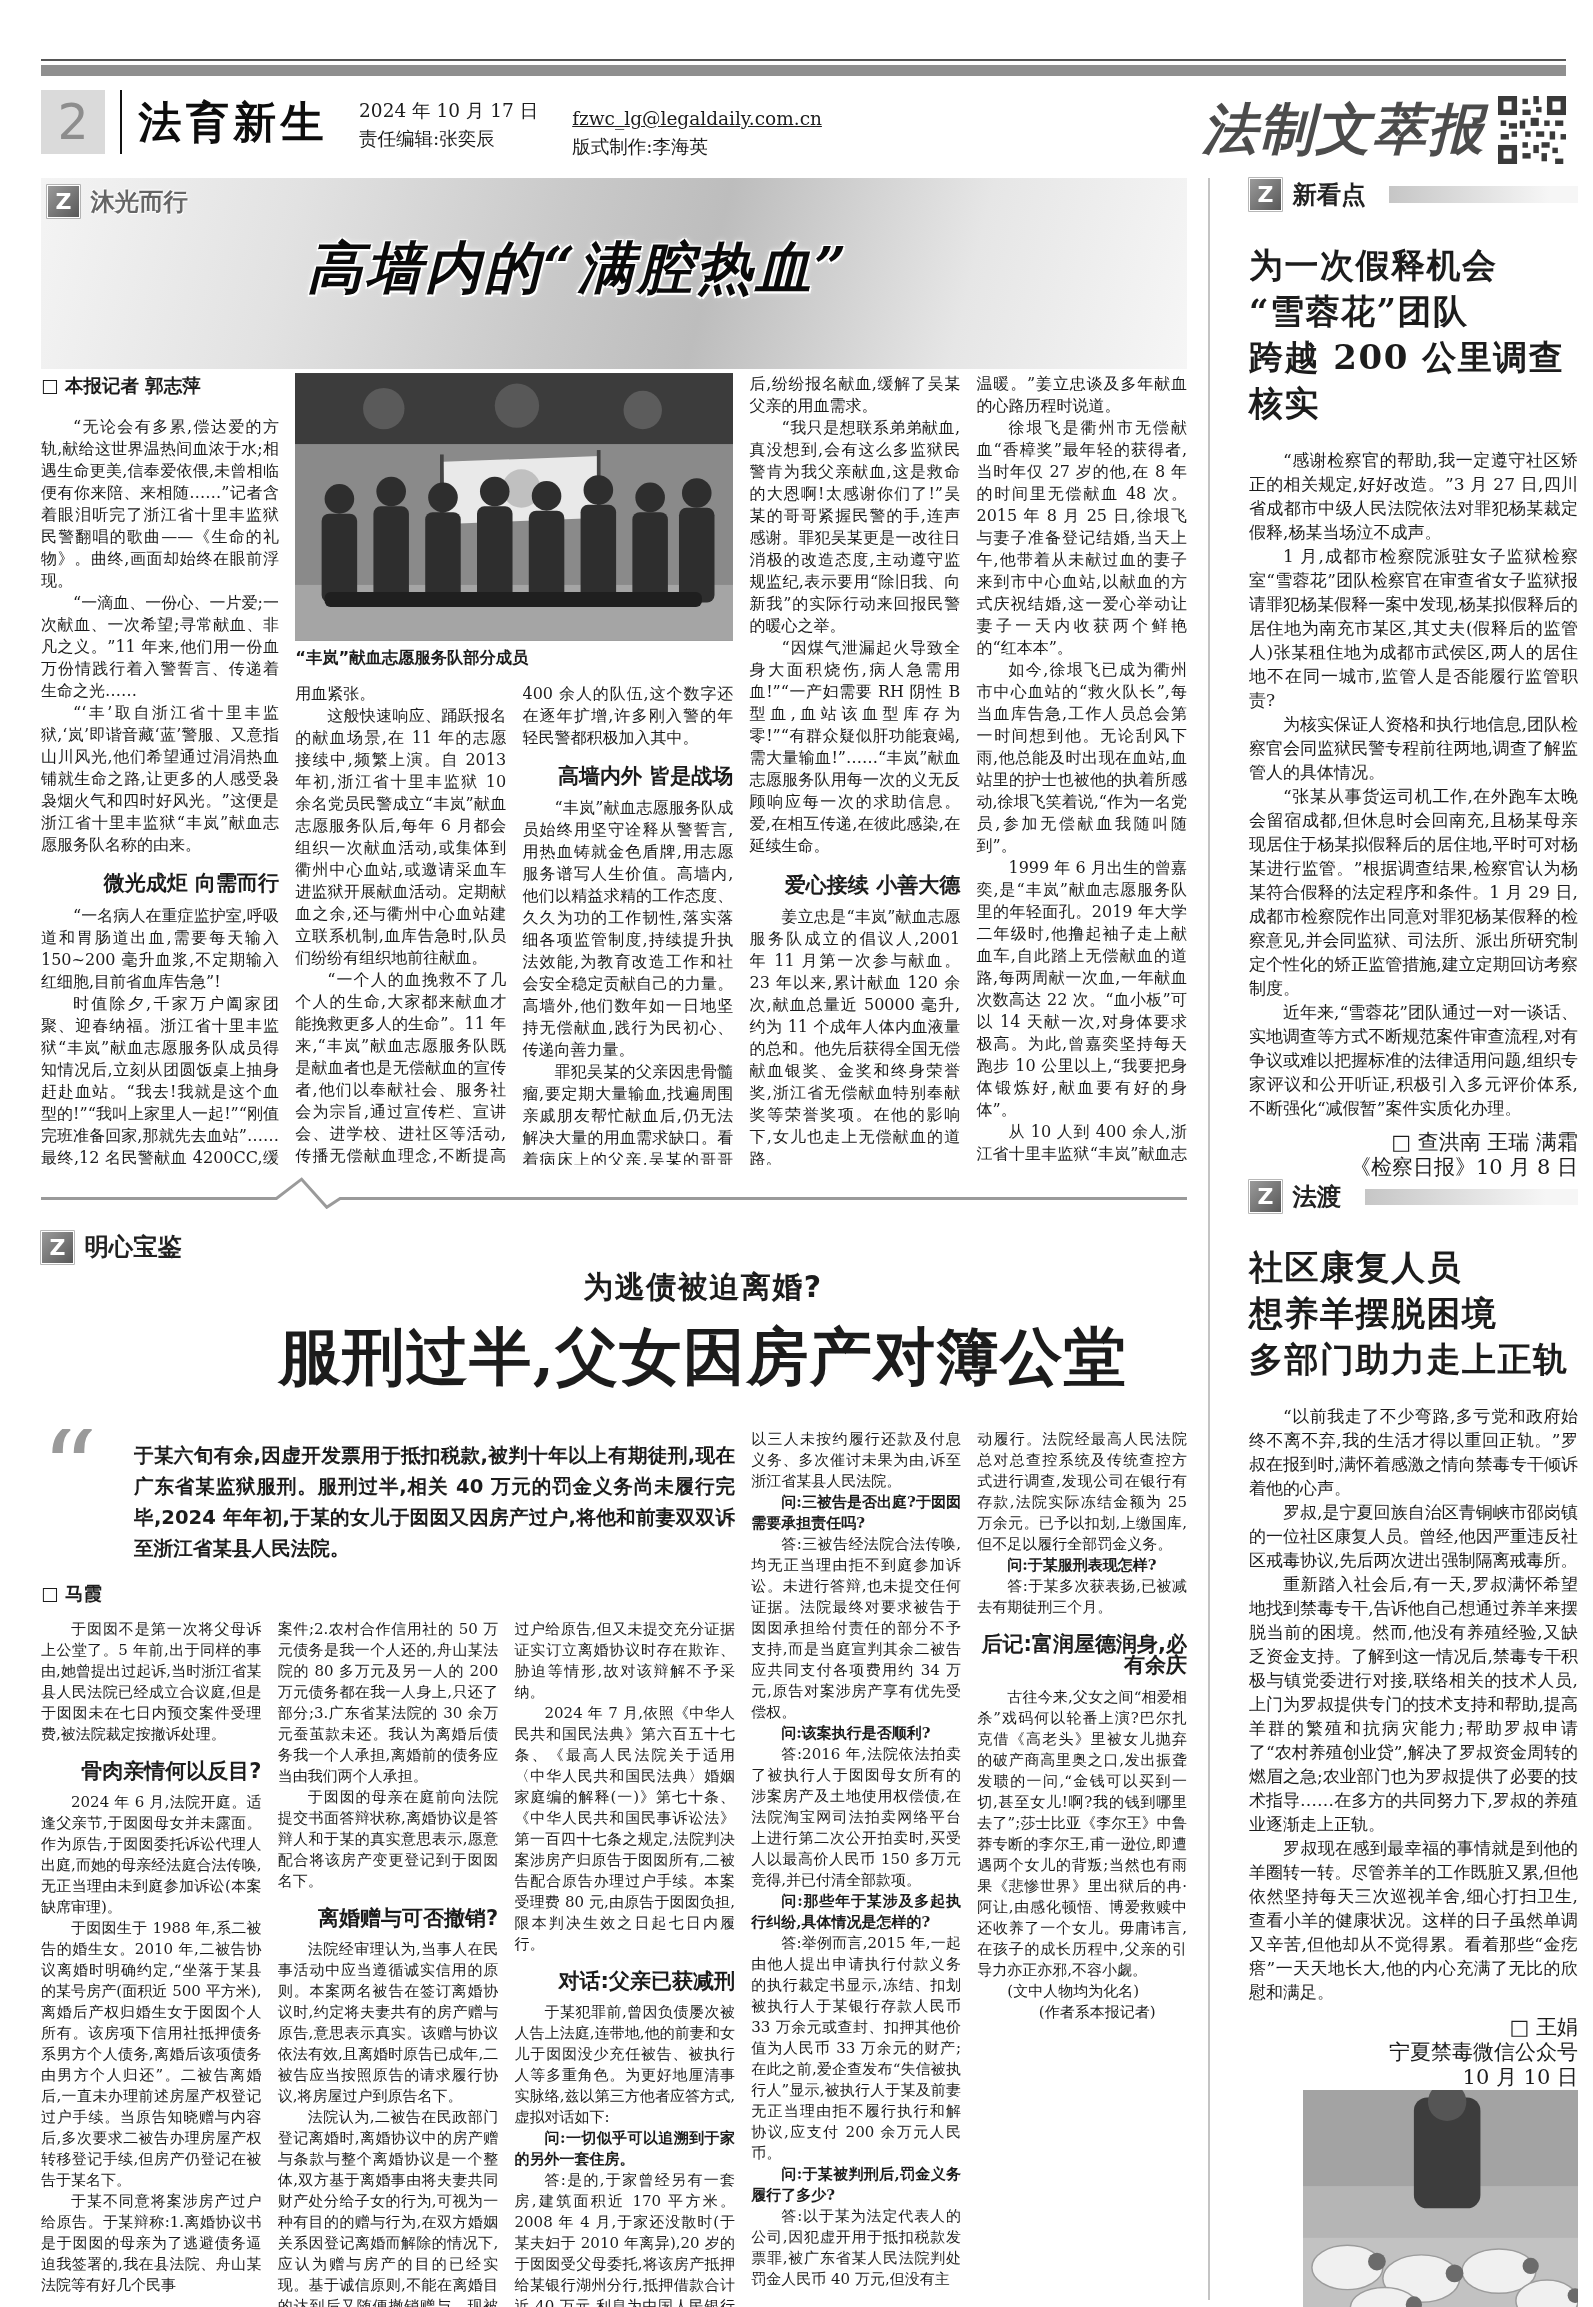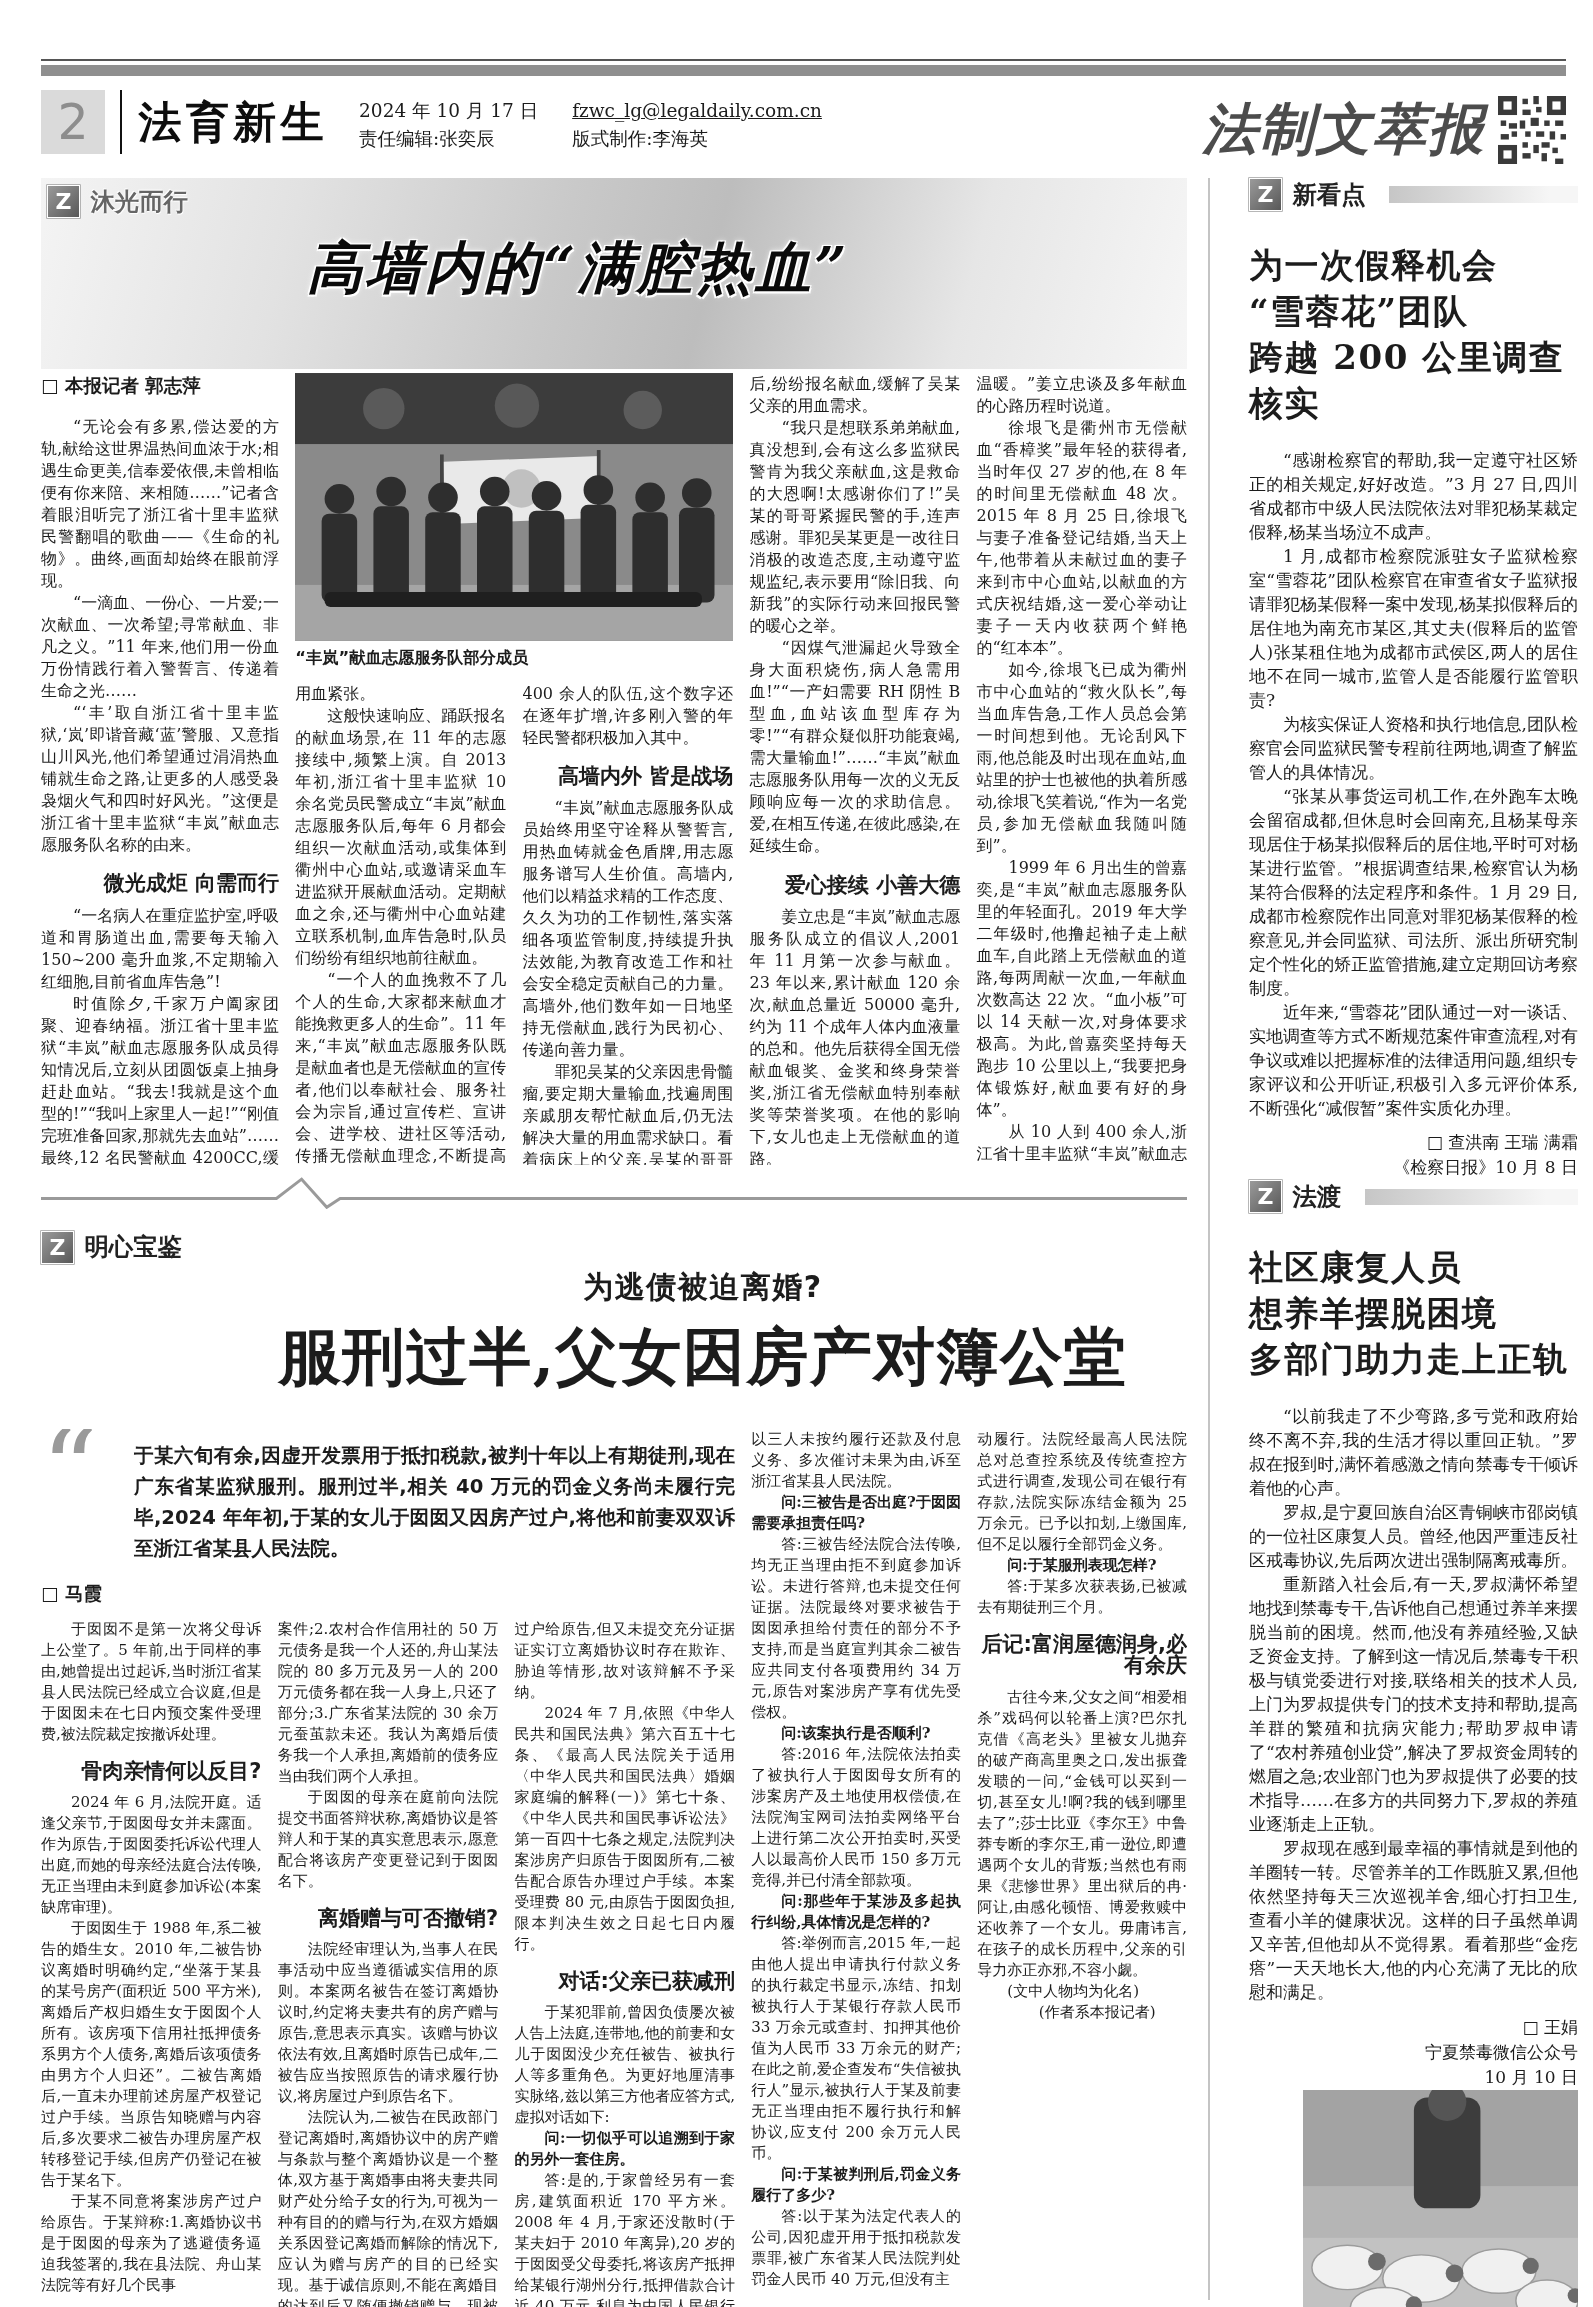--- a/index.html
+++ b/index.html
@@ -10,21 +10,21 @@
   .topbar{position:absolute;top:65px;left:41px;right:28px;height:11px;background:#8f8f8f;}
   
   .header{position:absolute;top:90px;left:41px;right:28px;height:81px;display:flex;align-items:flex-start;}
   .pagenum{width:64px;height:64px;background:#dadada;display:flex;align-items:center;justify-content:center;
            font-family:"DejaVu Sans","Liberation Sans",sans-serif;font-size:49px;color:#8d8d8d;}
   .hrule{width:2.2px;height:64px;background:#111;margin:0 16.3px 0 15px;}
   .secname{font-family:"DejaVu Sans","Liberation Sans",sans-serif;font-weight:bold;font-size:43px;
            letter-spacing:4.4px;line-height:64px;color:#0d0d0d;}
   .hmeta{margin-left:31px;padding-top:7.4px;font-size:18.5px;line-height:28px;}
   .hmeta2{margin-left:34px;padding-top:7.4px;font-size:18.5px;line-height:28px;}
-  .email{text-decoration:underline;color:#1c1c1c;}
+  .email{text-decoration:underline;color:#1c1c1c;margin-top:8px;}
   .masthead-wrap{margin-left:auto;display:flex;align-items:center;gap:13.3px;padding-top:3px;}
   .masthead{font-size:55px;font-weight:bold;font-style:italic;color:#4c4c4c;letter-spacing:1.5px;
             font-family:"DejaVu Serif","Liberation Serif",serif;}
   
   .vrule{position:absolute;top:178px;bottom:7.4px;left:1208px;width:1.5px;background:#c4c4c4;}
   .main{position:absolute;top:178px;left:41px;width:1146px;}
   .sidebar{position:absolute;top:178px;left:1230px;width:348px;height:2124px;display:flex;flex-direction:column;}
   
   .badge{display:flex;align-items:center;gap:10.4px;}
   .zicon{width:31px;height:31px;flex:0 0 31px;background:linear-gradient(135deg,#9a9a9a,#585858);
@@ -74,21 +74,21 @@
   .intro-text{font-family:"DejaVu Sans","Liberation Sans",sans-serif;font-weight:bold;
               font-size:19.6px;line-height:31px;text-align:justify;padding-top:10.4px;}
   .bbyline{font-family:"DejaVu Sans","Liberation Sans",sans-serif;font-weight:bold;font-size:18.5px;margin:0 0 15px;}
   .bcols3{display:flex;gap:16.3px;flex:1;overflow:hidden;}
   .bcols3 .c{flex:1;}
   p.q{margin:0;text-indent:2em;font-weight:bold;font-family:"DejaVu Serif",serif;}
   
   .sb-article{padding-left:19px;}
   .sb-title{font-size:34px;font-weight:bold;line-height:46px;letter-spacing:1.5px;margin:31px 0 22px;}
   .sb-body{font-size:17px;line-height:24px;text-align:justify;}
-  .credit{text-align:right;font-size:17px;line-height:25px;margin-top:10.4px;}
+  .credit{text-align:right;font-size:21px;line-height:25px;margin-top:10.4px;}
   .sb-gap{height:47px;}
   .sheep-photo{margin-top:auto;align-self:flex-end;width:275px;height:244px;}
   
   .qr{width:68px;height:68px;}
 </style>
 </head>
 <body>
 
 <div class="page">
 

